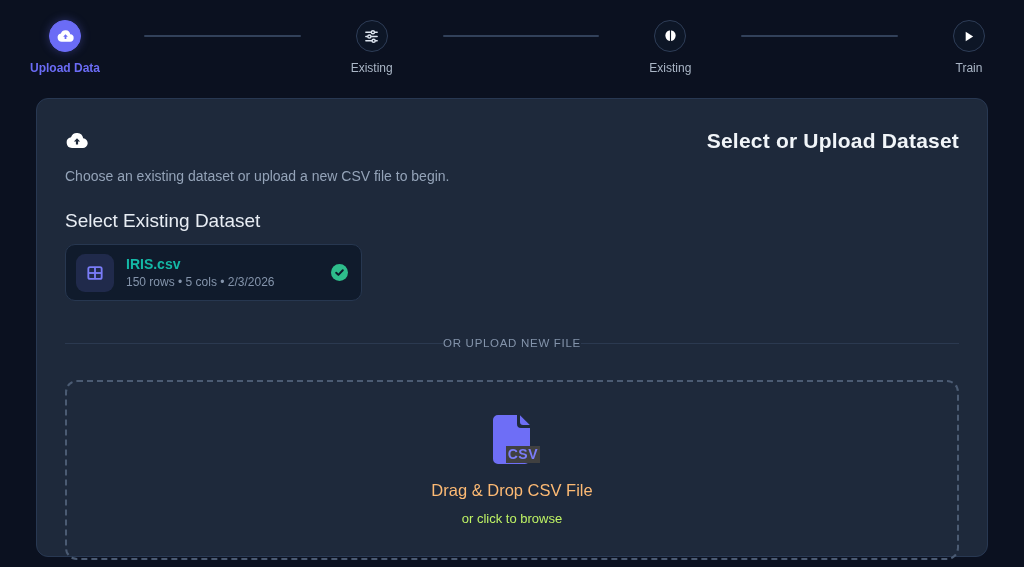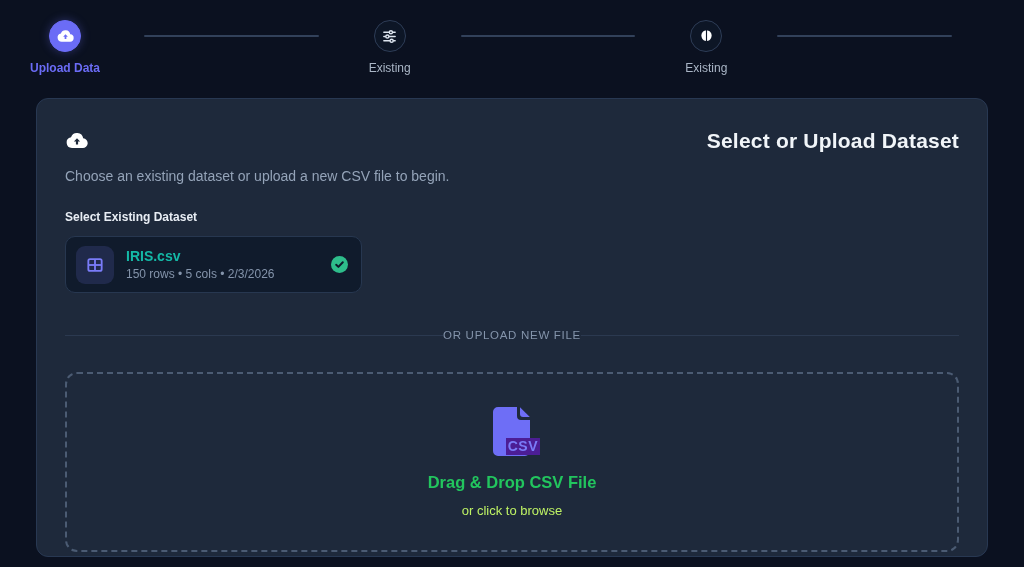--- a/index.html
+++ b/index.html
@@ -42,21 +42,21 @@
     margin: 20px 36px 0 36px;
     height: 459px;
     background: #1e293b;
     border: 1px solid #283852;
     border-radius: 12px;
     padding: 30px 28px 24px 28px;
   }
   .card-title-row { display: flex; align-items: center; gap: 11px; justify-content: space-between; }
   .card-title { font-size: 21px; font-weight: 700; letter-spacing: .2px; }
   .card-subtitle { margin-top: 15px; font-size: 14px; color: #94a3b8; }
-  .section-label { margin-top: 26px; font-size: 12px; font-weight: 700; color: #e8edf4; }
+  .section-label { margin-top: 26px; font-size: 19px; font-weight: 400; color: #e8edf4; }
 
   
   .dataset-item {
     margin-top: 12px;
     width: 297px; height: 57px;
     background: #101b2c;
     border: 1px solid #273750;
     border-radius: 10px;
     display: flex; align-items: center; gap: 12px;
     padding: 0 13px 0 10px;
@@ -90,25 +90,25 @@
     height: 180px;
     border: 2px dashed #4b5b73;
     border-radius: 12px;
     display: flex; flex-direction: column;
     align-items: center; justify-content: center;
     cursor: pointer;
   }
   .csv-file { position: relative; width: 42px; height: 50px; }
   .csv-badge {
     position: absolute; right: -7px; bottom: 1px;
-    background: #4c1d95; color: #7b7cf9;
+    background: #404040; color: #7b7cf9;
     font-size: 14px; font-weight: 800; letter-spacing: .5px;
     padding: 0 2px; line-height: 17px;
   }
-  .drop-title { margin-top: 17px; font-size: 16.5px; font-weight: 700; color: #22c55e; }
+  .drop-title { margin-top: 17px; font-size: 16.5px; font-weight: 400; color: #fdba74; }
   .drop-subtitle { margin-top: 11px; font-size: 13px; color: #bef264; }
 </style>
 </head>
 <body>
 
 <div class="stepper">
 
   <div class="step active">
     <div class="step-circle">
       <svg width="19" height="19" viewBox="0 0 24 24">
@@ -142,20 +142,28 @@
       <svg width="17" height="17" viewBox="0 0 24 24" fill="#ffffff">
         <path d="M11.2 3.5c-3.6 0-6.4 3-6.4 6.9 0 4.5 2.8 8 6.4 8z"></path>
         <path d="M12.8 3.5c3.6 0 6.4 3 6.4 6.9 0 4.5-2.8 8-6.4 8z"></path>
       </svg>
     </div>
     <div class="step-label">Existing</div>
   </div>
 
   <div class="connector"></div>
 
+  <div class="step">
+    <div class="step-circle">
+      <svg width="15" height="15" viewBox="0 0 24 24" fill="#ffffff">
+        <path d="M7.5 4.5l12 7.5-12 7.5z"></path>
+      </svg>
+    </div>
+    <div class="step-label">Train</div>
+  </div>
 
 </div>
 
 <div class="card">
 
   <div class="card-title-row">
     <span style="display:flex;">
       <svg width="24" height="24" viewBox="0 0 24 24">
         <path d="M7 19a5.4 5.4 0 0 1-1-10.7 6.3 6.3 0 0 1 12.2 1A4.8 4.8 0 0 1 17.5 19H7z" fill="#ffffff"></path>
         <path d="M12 9.3l3.1 3.2h-2v3.1h-2.2v-3.1H8.9z" fill="#1e293b"></path>

